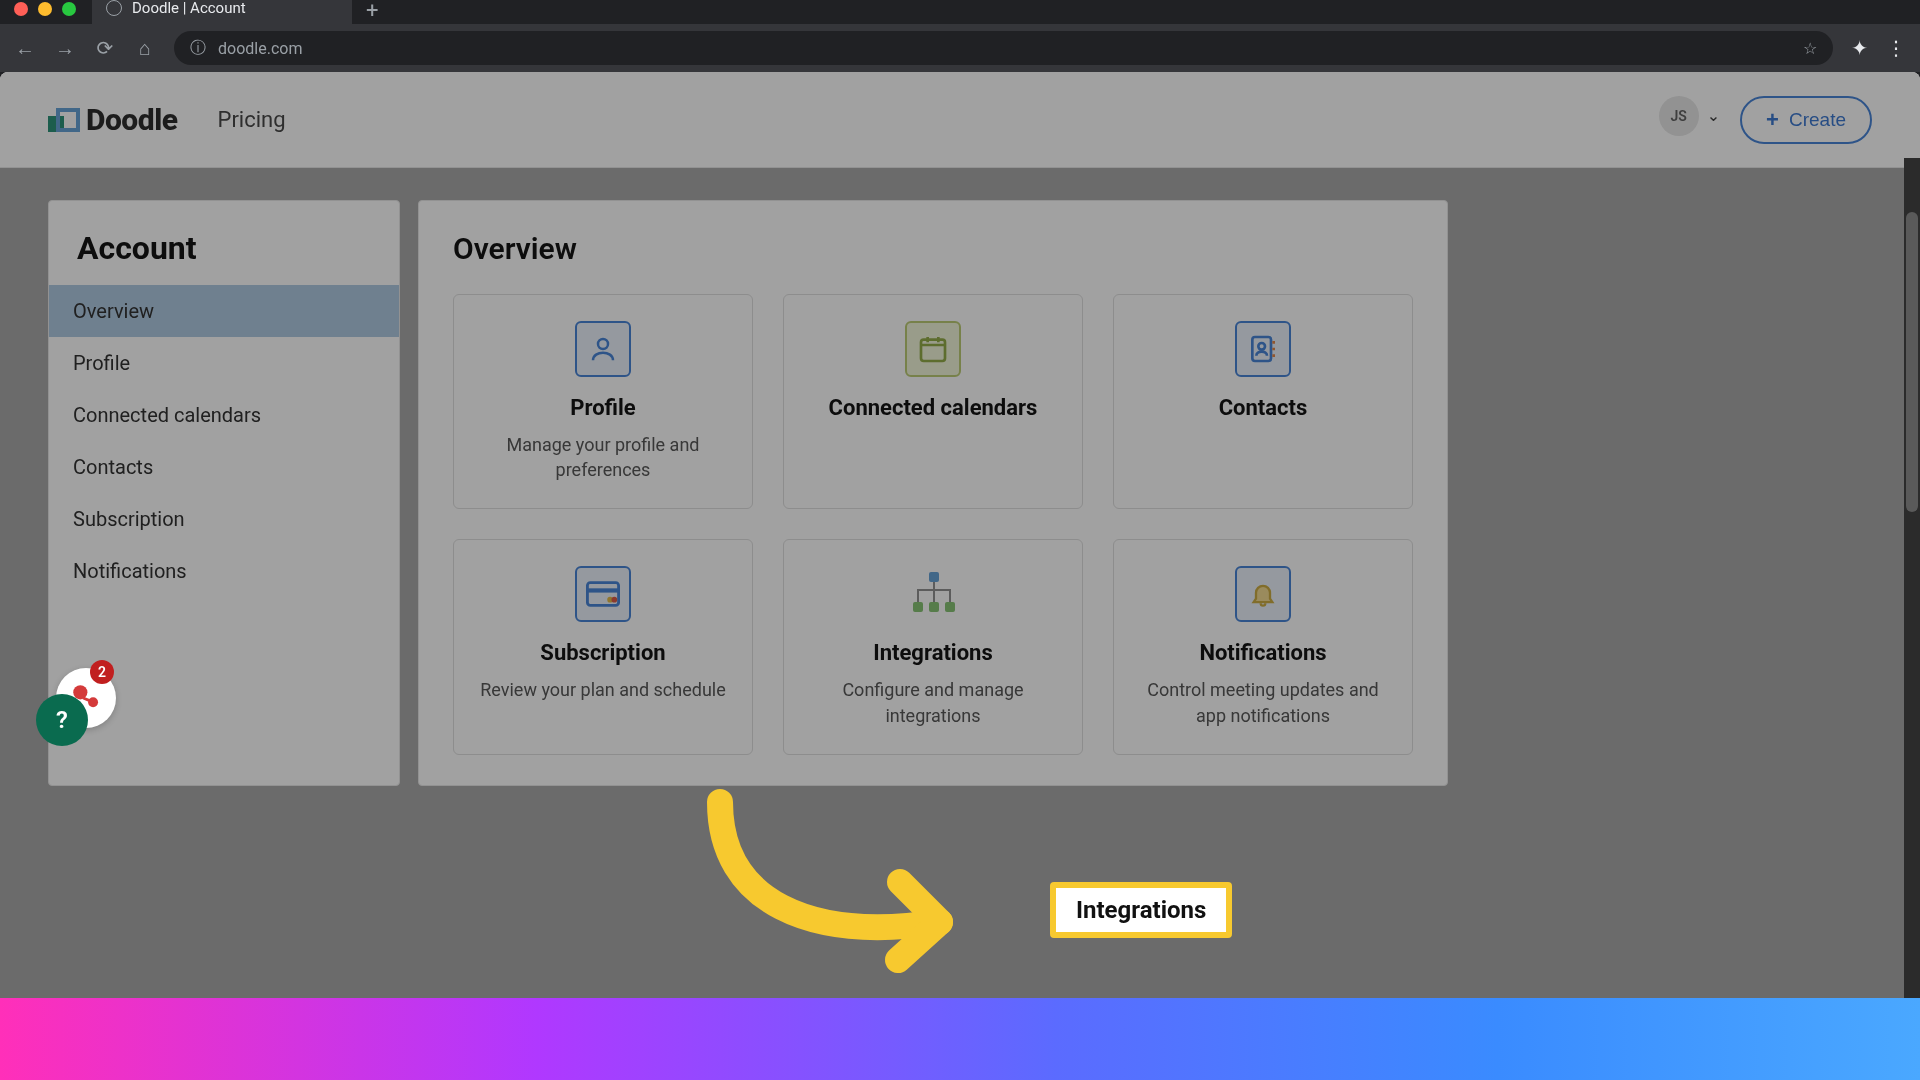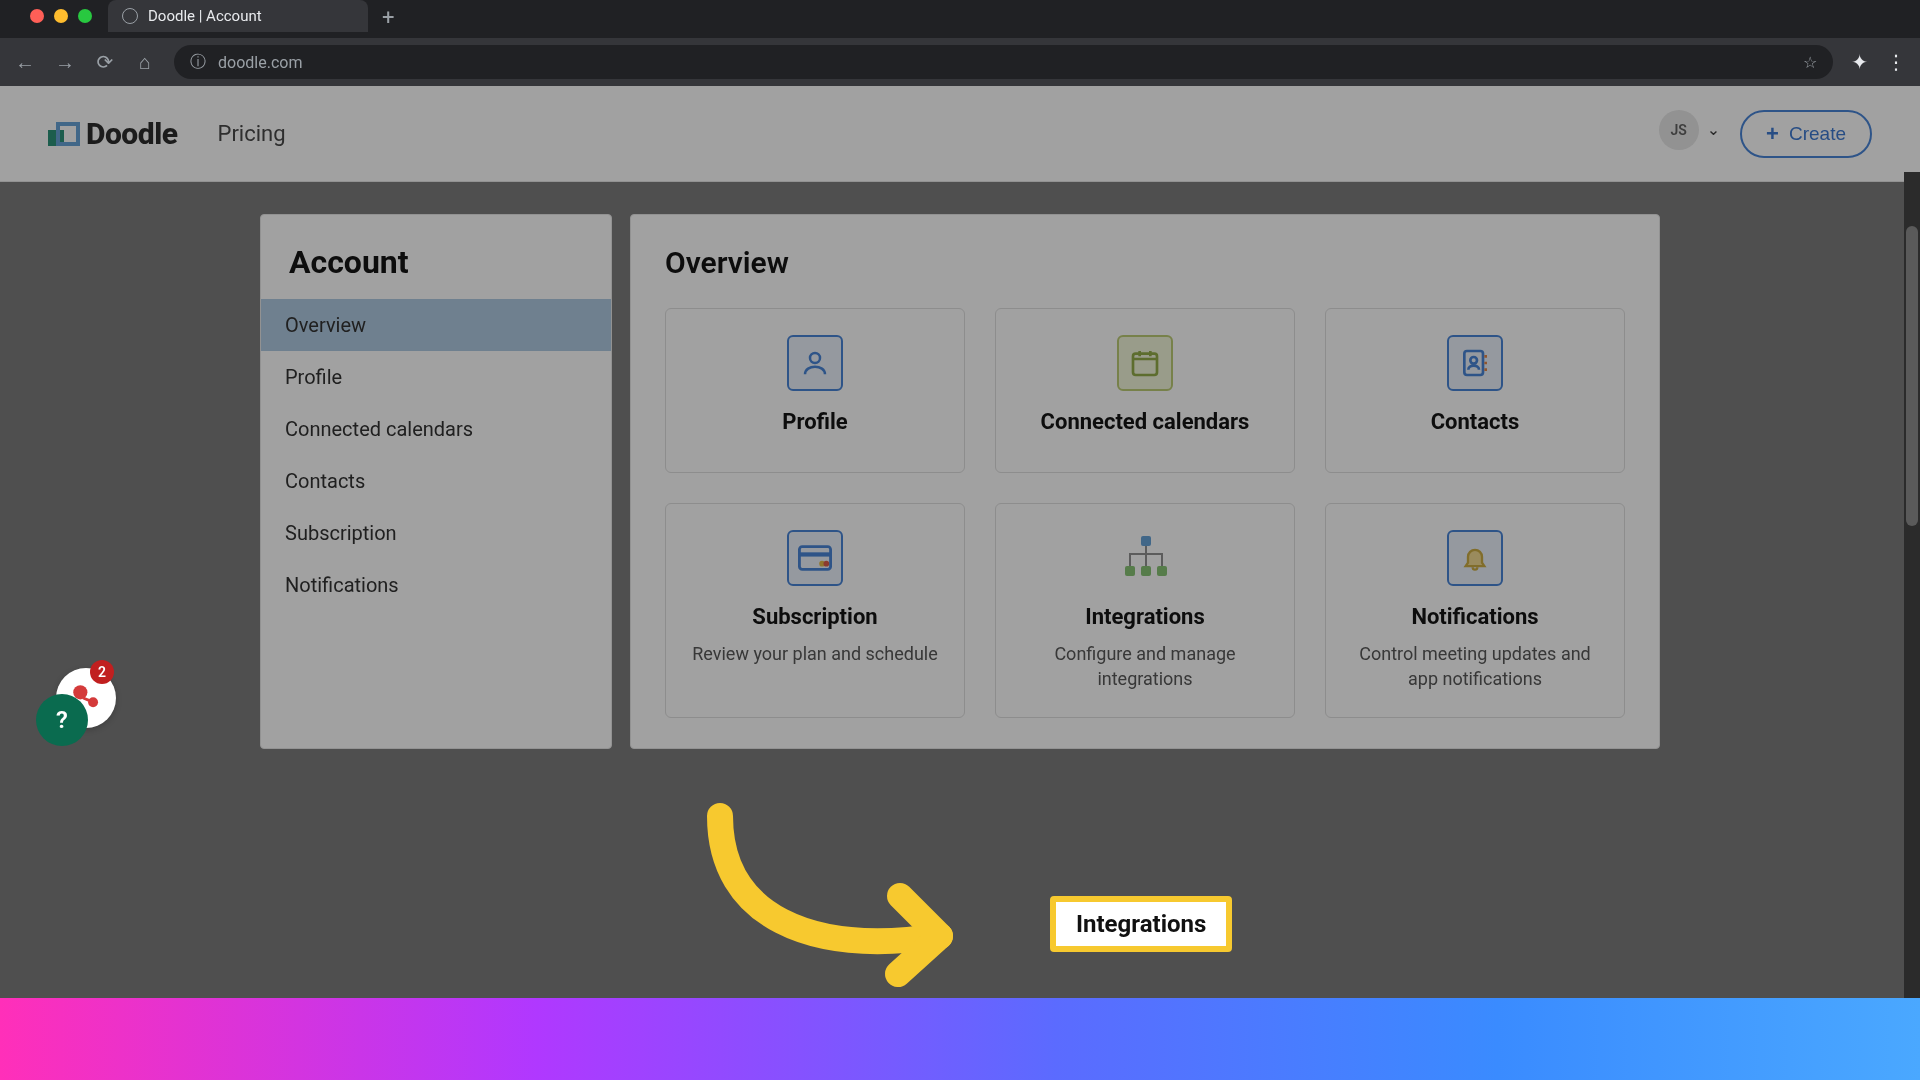--- a/index.html
+++ b/index.html
@@ -1,56 +1,56 @@
 <!DOCTYPE html>
 <html><head>
 <meta charset="utf-8">
 <style>
   * { box-sizing: border-box; margin: 0; padding: 0; }
   html, body { width: 100%; height: 100%; font-family: -apple-system, BlinkMacSystemFont, "Segoe UI", Roboto, sans-serif; }
   body { background: #fff; overflow: hidden; }
 
   
   .browser { width: 1920px; height: 1080px; background: #202124; display: flex; flex-direction: column; position: relative; }
-  .tabbar { height: 38px; background: #202124; display: flex; align-items: flex-start; padding-left: 30px; }
+  .tabbar { height: 24px; background: #202124; display: flex; align-items: flex-end; padding-left: 14px; }
   .traffic { display: flex; gap: 10px; align-self: center; margin-right: 16px; margin-bottom: 6px;}
   .dot { width: 14px; height: 14px; border-radius: 50%; }
   .dot.red { background: #ff5f57; }
   .dot.yellow { background: #febc2e; }
   .dot.green { background: #28c840; }
   .tab { height: 32px; background: #35363a; border-radius: 8px 8px 0 0; display: flex; align-items: center; padding: 0 14px; gap: 10px; color: #e8eaed; font-size: 15px; min-width: 260px; }
   .tab .favicon { width: 16px; height: 16px; border: 1.5px solid #9aa0a6; border-radius: 50%; display:inline-block; }
   .newtab { color: #9aa0a6; margin-left: 14px; font-size: 22px; align-self: center; margin-bottom: 4px;}
   .addrbar { height: 48px; background: #35363a; display: flex; align-items: center; padding: 0 14px; gap: 18px; }
   .nav-icon { color: #9aa0a6; font-size: 20px; width: 22px; text-align: center; }
   .urlbox { flex: 1; height: 34px; background: #202124; border-radius: 17px; display: flex; align-items: center; padding: 0 16px; gap: 12px; color: #9aa0a6; font-size: 16px; }
   .urlbox .site { color: #9aa0a6; }
   .urlbox .star { margin-left: auto; }
   .ext { color: #e8eaed; font-size: 20px; }
 
   
-  .page { flex: 1; background: #737373; position: relative; overflow: hidden; }
+  .page { flex: 1; background: #a3a3a3; position: relative; overflow: hidden; border-radius: 8px; }
   .page-inner { position: absolute; inset: 0; }
 
   
   .header { height: 96px; border-bottom: 1px solid #e5e5e5; display: flex; align-items: center; padding: 0 48px; background: #fff; }
   .logo { display: flex; align-items: center; gap: 10px; font-weight: 800; font-size: 30px; color: #1a1a1a; letter-spacing: -0.5px; }
   .logo-mark { width: 28px; height: 24px; position: relative; }
   .logo-mark::before { content:""; position:absolute; left:0; top:8px; width:16px; height:16px; background:#1a8b6f; }
   .logo-mark::after  { content:""; position:absolute; left:8px; top:0; width:16px; height:16px; border:4px solid #5b9bd5; background:transparent; }
   .pricing { margin-left: 40px; font-size: 22px; color: #3a3a3a; }
   .header-right { margin-left: auto; display: flex; align-items: flex-start; gap: 20px; }
   .avatar-pill { display:flex; align-items:center; gap:8px; }
   .avatar { width: 40px; height: 40px; border-radius: 50%; background: #e5e5e5; display:flex; align-items:center; justify-content:center; font-size: 14px; font-weight:600; color:#555; }
   .caret { font-size: 16px; color:#333; }
   .create-btn { height: 48px; border: 2px solid #3a7bd5; color: #2e6fce; background:#fff; border-radius: 24px; padding: 0 24px; font-size: 19px; display:flex; align-items:center; gap:10px; font-weight:500; }
   .plus { font-size: 22px; font-weight: 600; }
 
   
-  .content { display:flex; padding: 32px 48px 0; gap: 18px; justify-content: center; }
+  .content { display:flex; padding: 32px 48px 0; gap: 18px; }
   .sidebar { width: 352px; background:#fff; border:1px solid #e5e5e5; border-radius: 4px; padding: 28px 0 40px; }
   .sidebar h2 { font-size: 32px; font-weight: 700; padding: 0 28px 18px; }
   .side-item { padding: 14px 24px; font-size: 20px; color:#222; cursor:pointer; }
   .side-item.active { background: #a9c6e0; }
 
   .main { flex:1; background:#fff; border:1px solid #e5e5e5; border-radius: 4px; padding: 30px 34px; max-width: 1030px; }
   .main h2 { font-size: 30px; font-weight:600; margin-bottom: 28px; }
   .grid { display:grid; grid-template-columns: repeat(3, 1fr); gap: 30px; }
   .card { border:1px solid #dcdcdc; border-radius: 6px; padding: 26px 22px; text-align:center; display:flex; flex-direction:column; align-items:center; }
   .card .iconbox { width: 56px; height: 56px; border:2px solid #3a7bd5; border-radius: 6px; margin-bottom: 18px; display:flex; align-items:center; justify-content:center; background:#eaf2fb; font-size: 28px; }
@@ -156,20 +156,21 @@
           <div class="grid">
 
             <div class="card">
               <div class="iconbox">
                 <svg width="30" height="30" viewBox="0 0 24 24" fill="none" stroke="#3a7bd5" stroke-width="2">
                     <circle cx="12" cy="8" r="4"></circle>
                     <path d="M4 21c0-4 4-6 8-6s8 2 8 6"></path>
                   </svg>
               </div>
               <h3>Profile</h3>
+              <p>Manage your profile and preferences</p>
             </div>
 
             <div class="card">
               <div class="iconbox calendar">
                 <svg width="32" height="32" viewBox="0 0 24 24" fill="none" stroke="#8aa53a" stroke-width="2">
                     <rect x="3" y="5" width="18" height="16" rx="2"></rect>
                     <path d="M3 9h18M8 3v4M16 3v4"></path>
                   </svg>
               </div>
               <h3>Connected calendars</h3>

